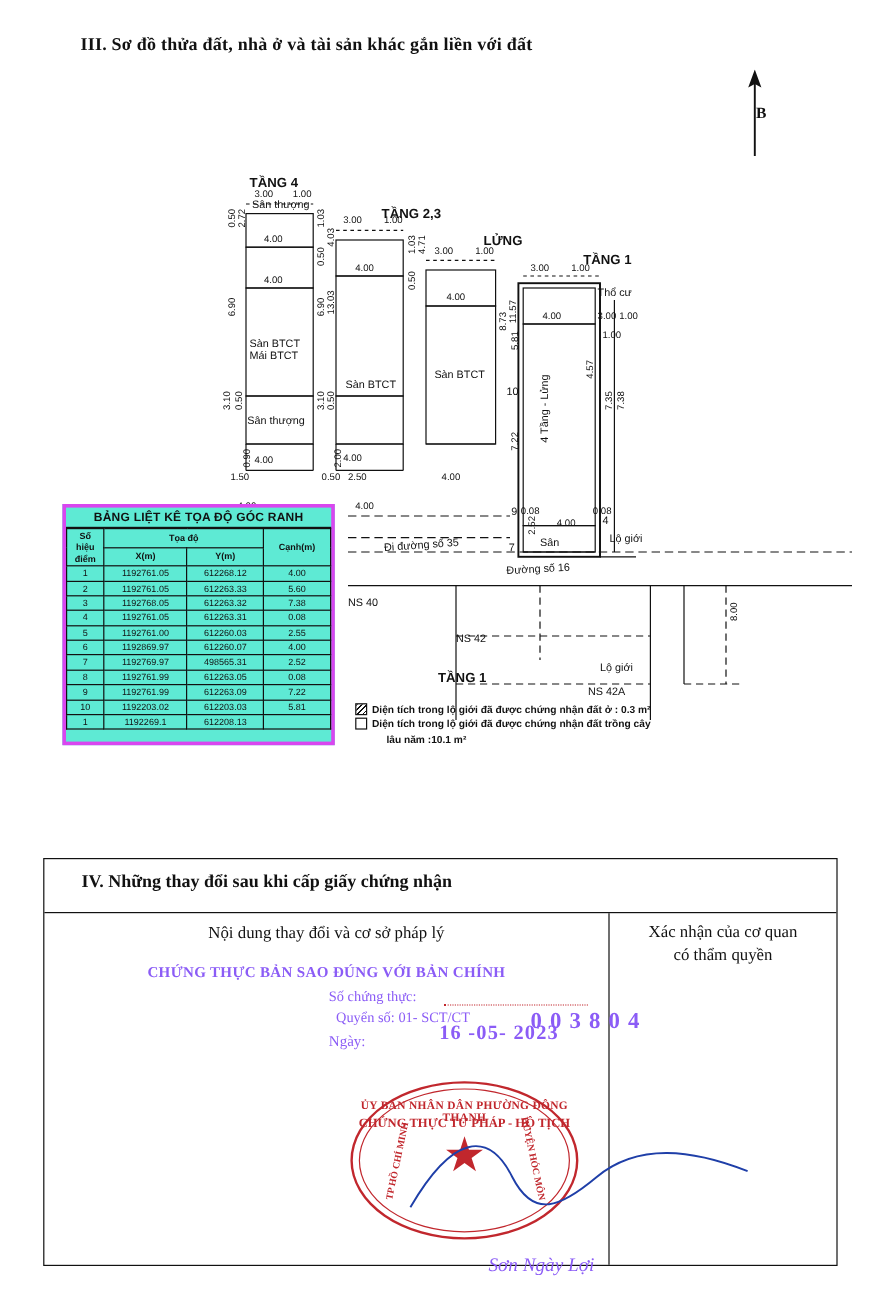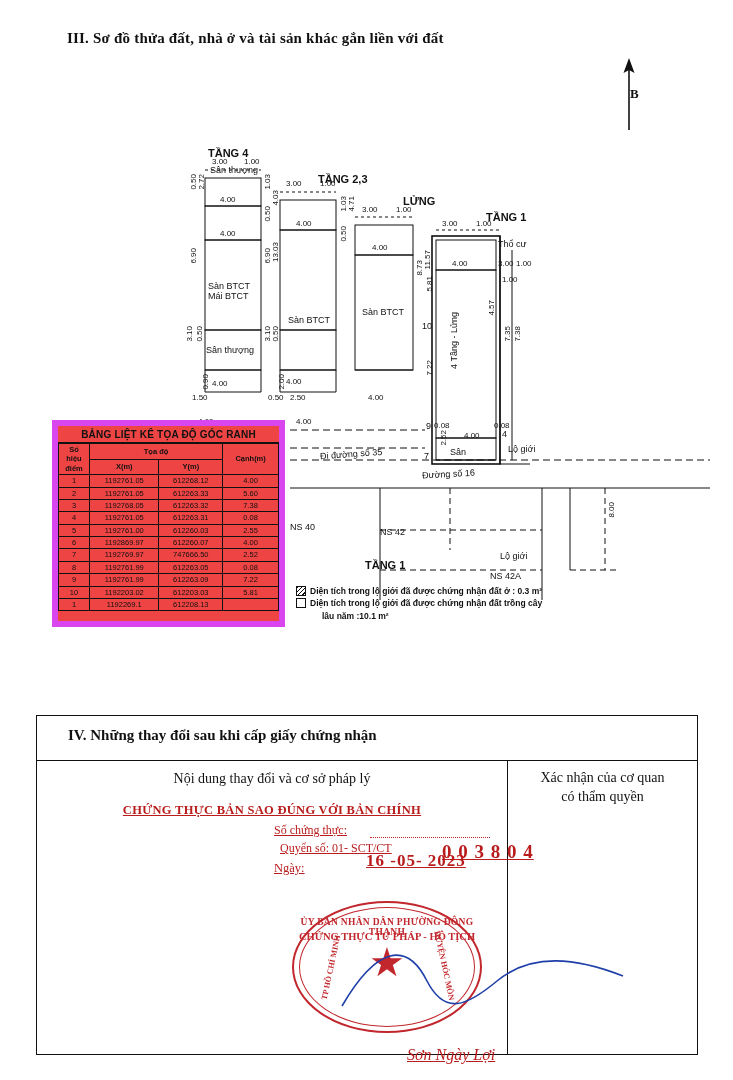--- a/index.html
+++ b/index.html
@@ -32,21 +32,21 @@
   .drawing{position:absolute;left:150px;top:130px;width:560px;height:520px;}
   .dw{position:absolute;font-size:8px;font-family:"Liberation Sans",sans-serif;
       color:#111;white-space:nowrap;line-height:1;}
   .dw.s9{font-size:9px;}
   .dw.s11{font-size:11px;font-weight:bold;}
   .vert{writing-mode:vertical-rl;transform:rotate(180deg);}
 
   
   .coordbox{
     position:absolute;left:52px;top:420px;width:221px;height:195px;
-    border:6px solid #d946ef;background:#ef4444;
+    border:3px solid #d946ef;background:#5eead4;
   }
   .coordbox .hdr{
     text-align:center;font-size:10px;font-weight:bold;
     font-family:"Liberation Sans",sans-serif;
     padding:3px 0 2px;border-bottom:1px solid #111;
     letter-spacing:.2px;
   }
   table.coord{border-collapse:collapse;width:100%;font-size:7.5px;
     font-family:"Liberation Sans",sans-serif;}
   table.coord th,table.coord td{border:1px solid #111;padding:1px 2px;
@@ -75,21 +75,21 @@
     font-family:"Liberation Serif",serif;
   }
   .sec4 .cols{display:flex;height:293px;}
   .sec4 .colL{width:470px;border-right:1px solid #111;position:relative;}
   .sec4 .colR{flex:1;position:relative;}
   .colhdr{font-size:14px;text-align:center;padding-top:8px;line-height:1.35;}
   .colhdr.left{padding-top:9px;}
   .colR .colhdr{font-size:14px;}
 
   
-  .red{color:#b91c1c;text-decoration:underline;}
+  .red{color:#8b5cf6;}
   .stampline{
     position:absolute;font-family:"Liberation Serif",serif;
     white-space:nowrap;
   }
   .certify{
     left:205px;top:42px;font-size:12.5px;font-weight:bold;letter-spacing:.3px;
   }
   .fld1{left:237px;top:62px;font-size:12px;text-align:right;}
   .fld2{left:243px;top:80px;font-size:12px;}
   .fld3{left:237px;top:100px;font-size:12.5px;}
@@ -222,21 +222,21 @@
     <div class="dw s9" style="left:56px;top:216px;">Sân thượng</div>
     <div class="dw s9" style="left:138px;top:186px;">Sàn BTCT</div>
     <div class="dw s9" style="left:212px;top:178px;">Sàn BTCT</div>
     <div class="dw s9" style="left:348px;top:110px;">Thổ cư</div>
     <div class="dw s9 vert" style="left:300px;top:182px;">4 Tầng - Lửng</div>
     <div class="dw s9" style="left:300px;top:318px;">Sân</div>
 
     
     <div class="dw s9" style="left:170px;top:320px;transform:rotate(-4deg);">Đi đường số 35</div>
     <div class="dw s9" style="left:272px;top:340px;transform:rotate(-3deg);">Đường số 16</div>
-    <div class="dw s9" style="left:140px;top:393px;">NS 40</div>
+    <div class="dw s9" style="left:140px;top:368px;">NS 40</div>
     <div class="dw s9" style="left:230px;top:398px;">NS 42</div>
     <div class="dw s9" style="left:340px;top:442px;">NS 42A</div>
     <div class="dw s9" style="left:358px;top:315px;">Lộ giới</div>
     <div class="dw s9" style="left:350px;top:422px;">Lộ giới</div>
 
     
     <div class="dw" style="left:62px;top:28px;">3.00</div>
     <div class="dw" style="left:94px;top:28px;">1.00</div>
     <div class="dw" style="left:70px;top:66px;">4.00</div>
     <div class="dw" style="left:70px;top:100px;">4.00</div>
@@ -354,21 +354,21 @@
           </tr>
         <tr>
             <td class="num">6</td>
             <td class="x">1192869.97</td>
             <td class="y">612260.07</td>
             <td>4.00</td>
           </tr>
         <tr>
             <td class="num">7</td>
             <td class="x">1192769.97</td>
-            <td class="y">747666.50</td>
+            <td class="y">498565.31</td>
             <td>2.52</td>
           </tr>
         <tr>
             <td class="num">8</td>
             <td class="x">1192761.99</td>
             <td class="y">612263.05</td>
             <td>0.08</td>
           </tr>
         <tr>
             <td class="num">9</td>

